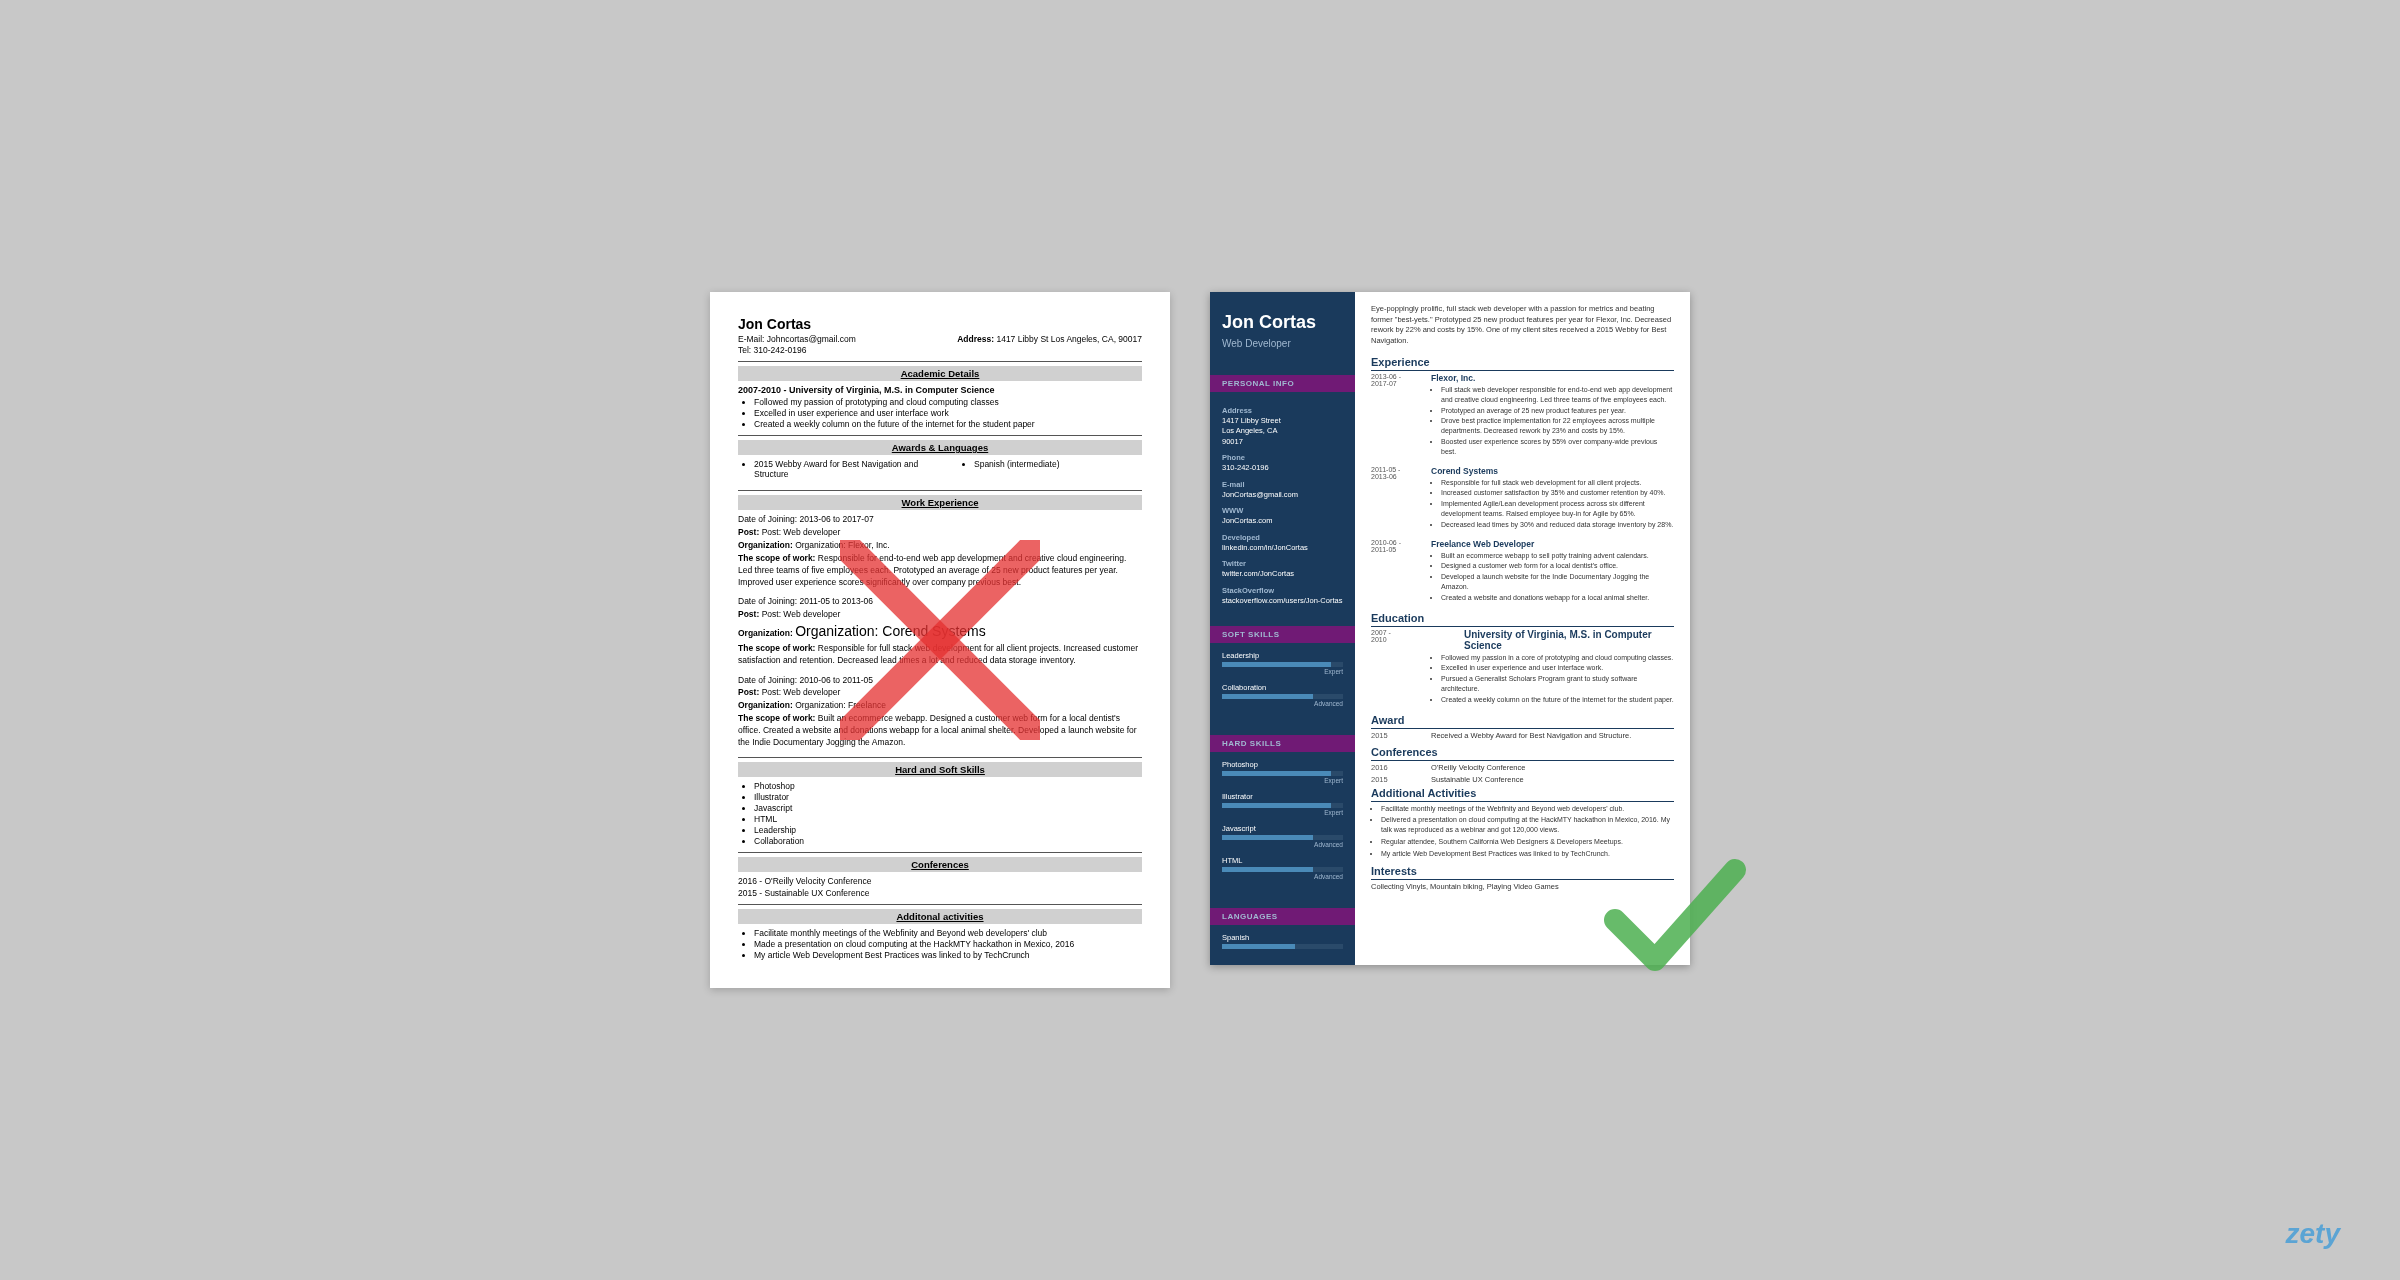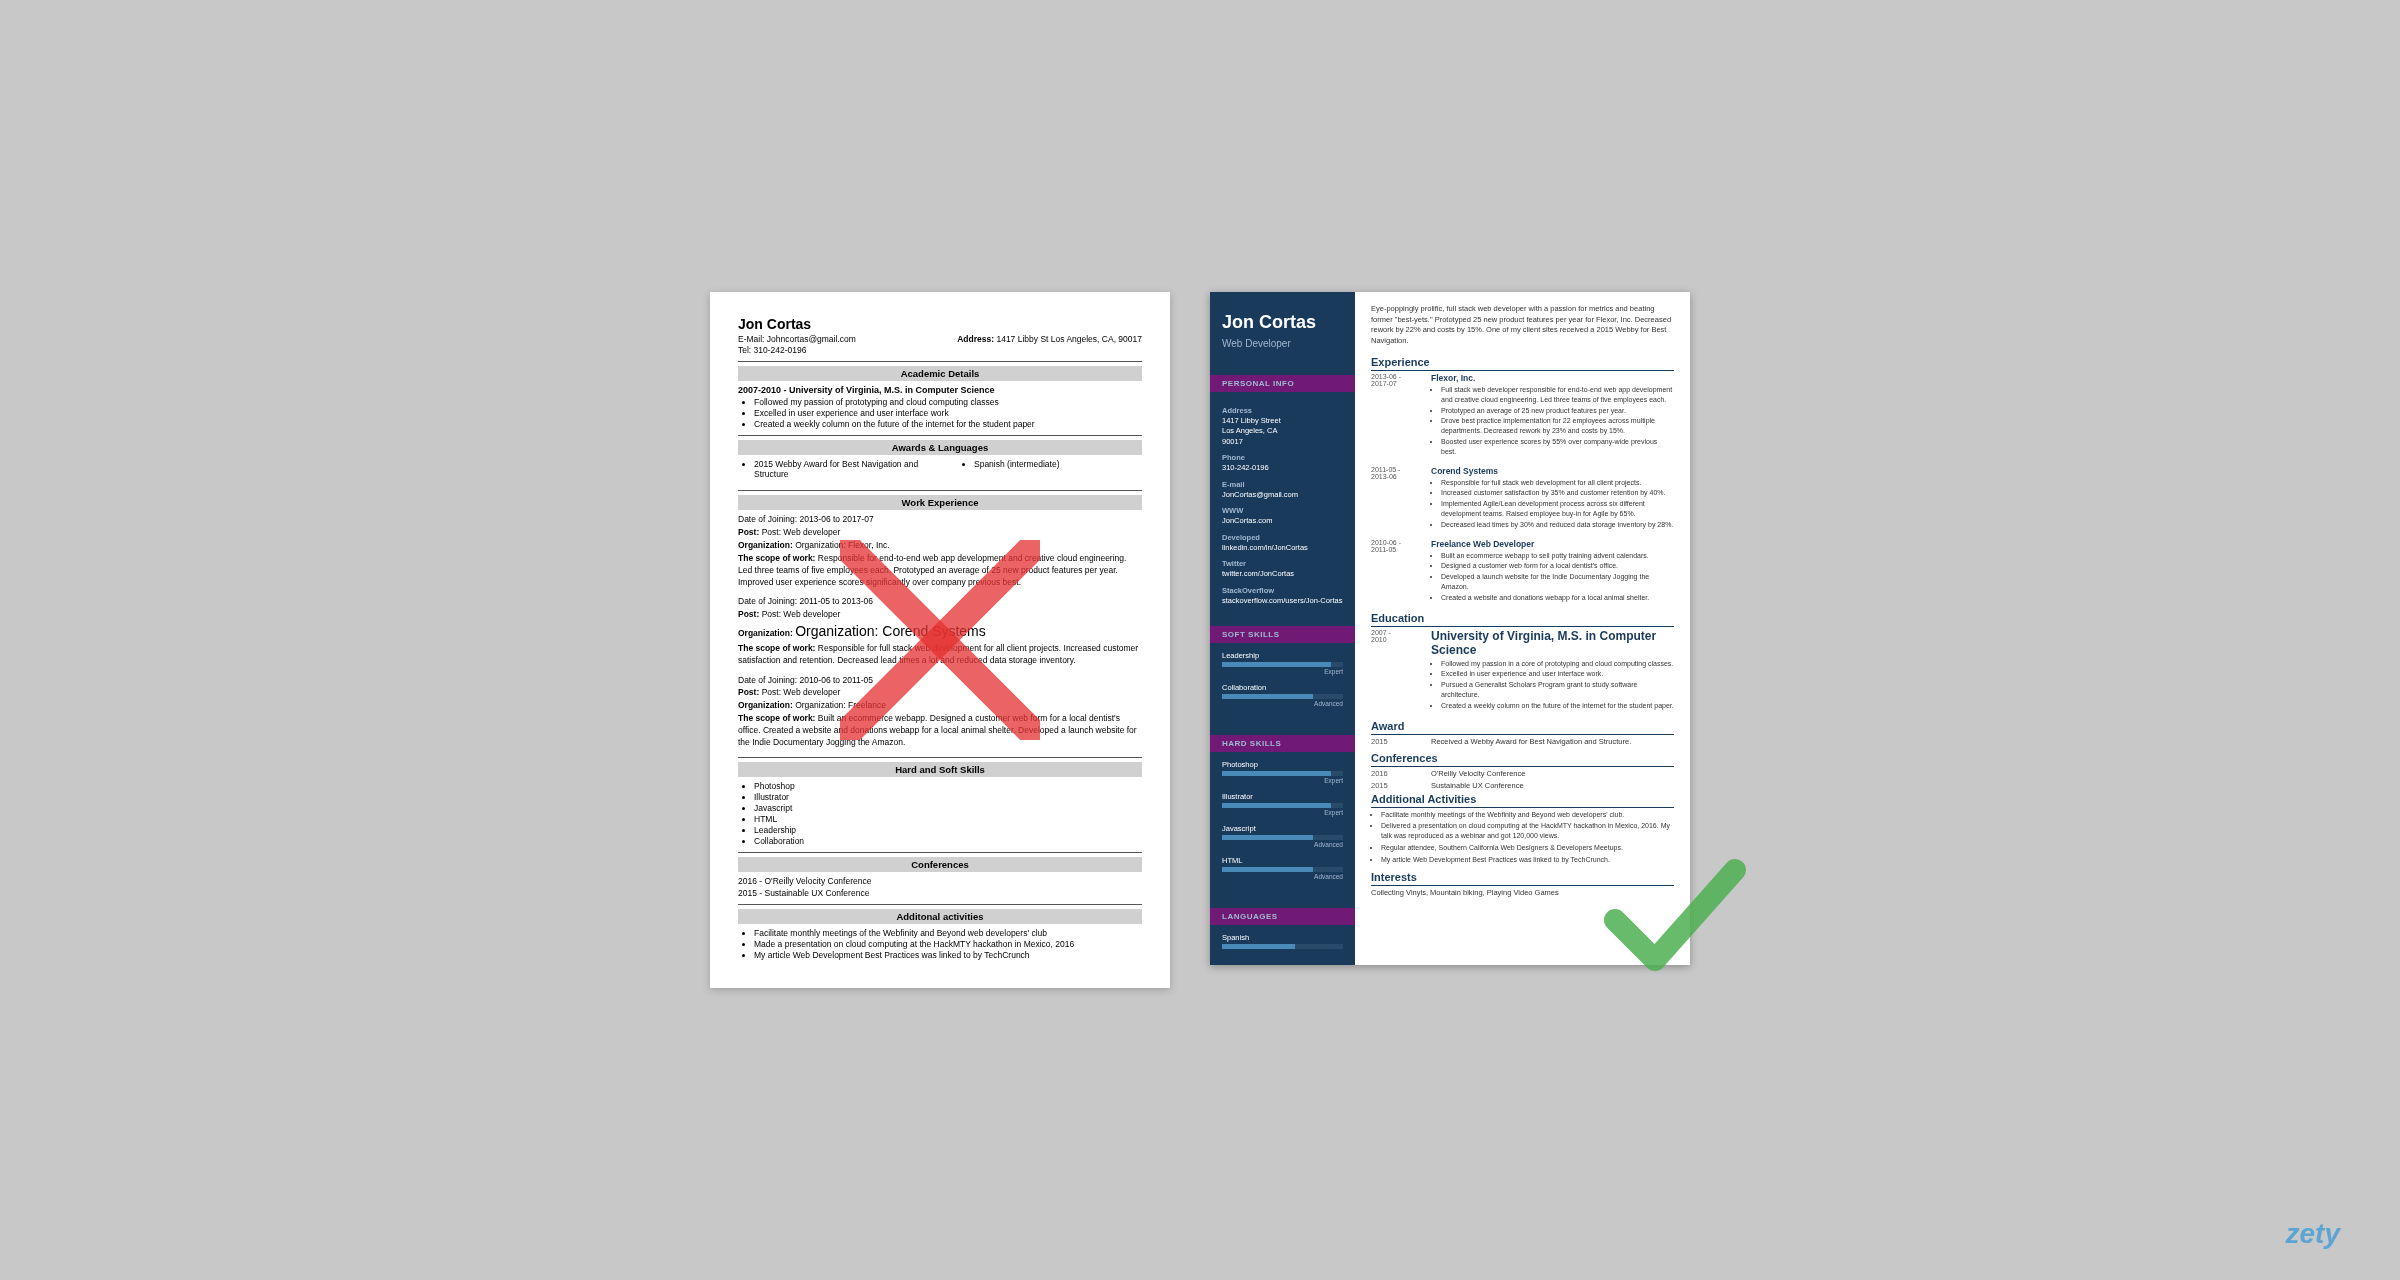--- a/index.html
+++ b/index.html
@@ -47,20 +47,21 @@
       border-top: 1px solid #555;
       margin: 6px 0 4px 0;
     }
     .resume-plain .section-title {
       text-align: center;
       font-weight: bold;
       font-size: 9.5px;
       background: #d0d0d0;
       padding: 2px 0;
       margin-bottom: 4px;
+      text-decoration: underline;
     }
     .resume-plain .subsection-title {
       font-weight: bold;
       font-size: 9px;
       margin-bottom: 2px;
     }
     .resume-plain ul {
       padding-left: 16px;
       margin-bottom: 4px;
     }
@@ -232,22 +233,23 @@
     .edu-date {
       font-size: 7px;
       color: #555;
       min-width: 52px;
     }
     .edu-content {
       flex: 1;
     }
     .edu-degree {
       font-weight: bold;
-      font-size: 12px;
+      font-size: 10px;
       color: #1a3a5c;
+      margin-left: 33px;
     }
     .award-entry {
       display: flex;
       gap: 8px;
       margin-bottom: 6px;
     }
     .award-year {
       font-size: 7.5px;
       color: #555;
       min-width: 52px;

